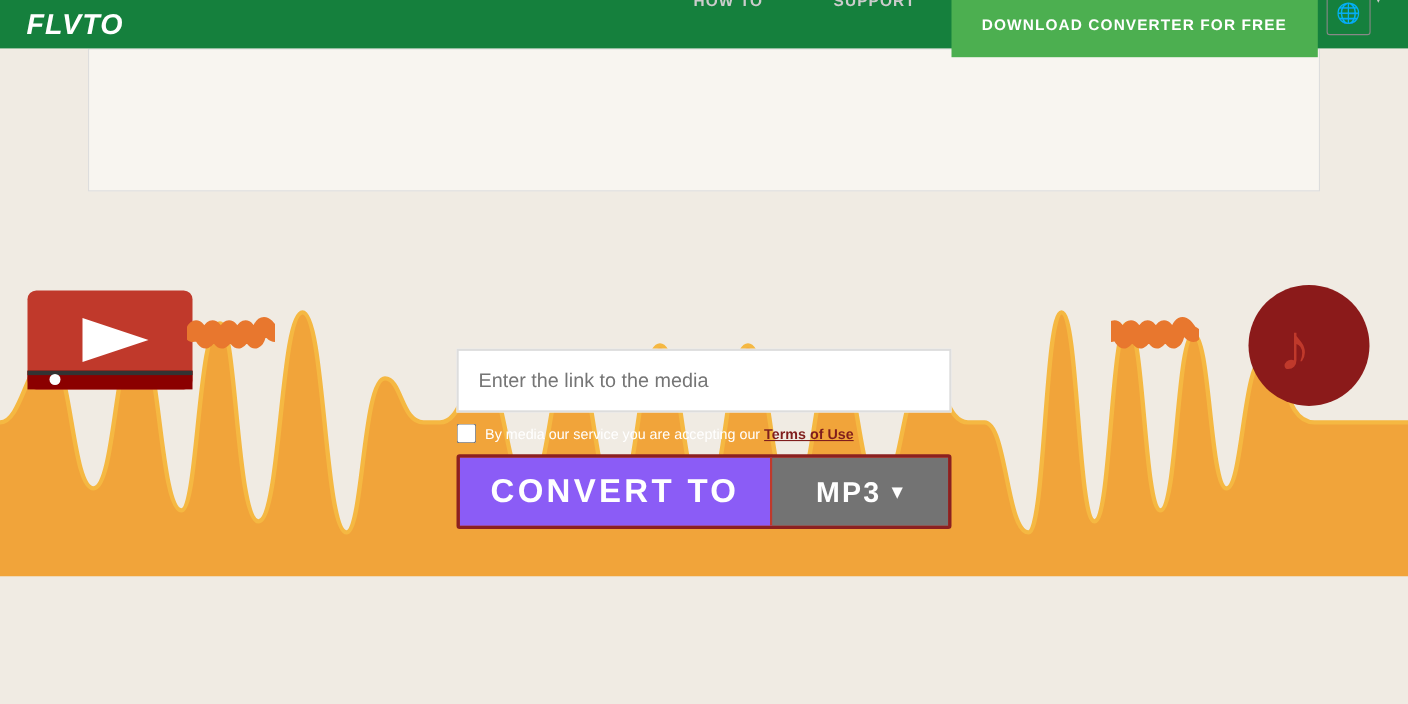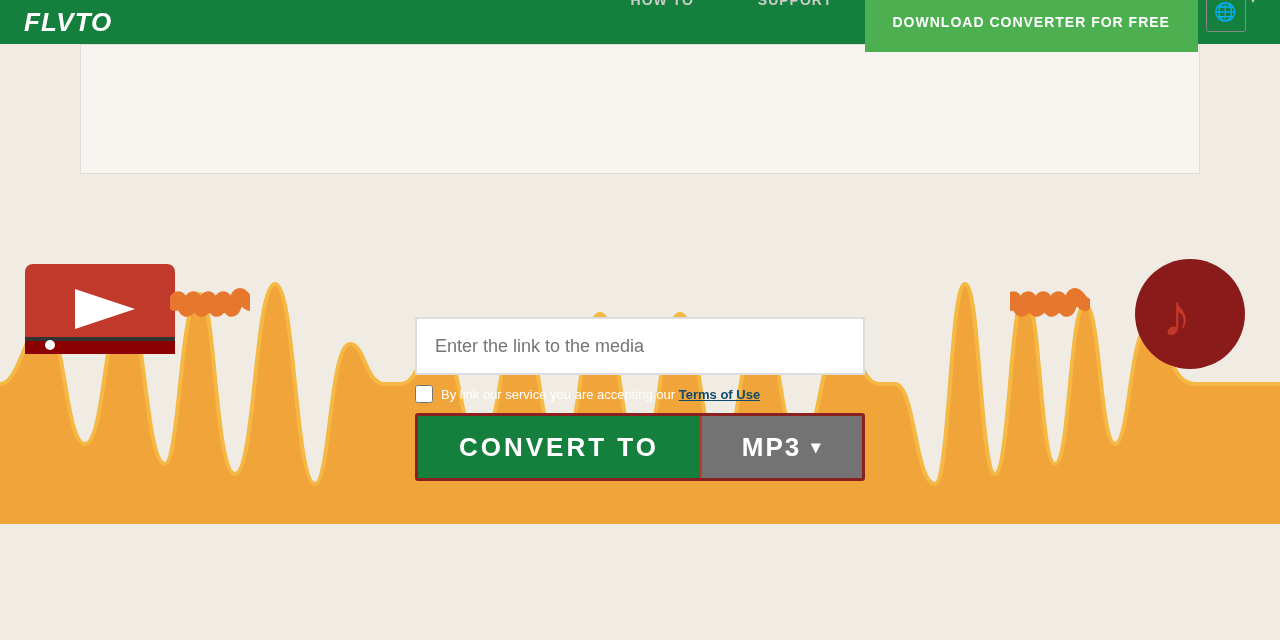--- a/index.html
+++ b/index.html
@@ -154,21 +154,21 @@
       cursor: pointer;
       accent-color: #e8772e;
       flex-shrink: 0;
     }
     .terms-text {
       font-size: 13px;
       color: #fff;
       font-weight: 500;
     }
     .terms-link {
-      color: #0c4a6e;
+      color: #7f1d1d;
       font-weight: 700;
       text-decoration: underline;
     }
 
     
     .convert-btn-wrapper {
       width: 450px;
       height: 68px;
       background: #c0392b;
       border: 3px solid #8b2020;
@@ -176,23 +176,23 @@
       display: flex;
       align-items: stretch;
       overflow: hidden;
       cursor: pointer;
     }
     .convert-label {
       flex: 1;
       display: flex;
       align-items: center;
       justify-content: center;
-      background: #15803d;
+      background: #8b5cf6;
       color: #fff;
-      font-size: 26px;
+      font-size: 30px;
       font-weight: 900;
       letter-spacing: 3px;
       text-transform: uppercase;
       border-right: 2px solid #c0392b;
     }
     .convert-format {
       width: 160px;
       display: flex;
       align-items: center;
       justify-content: center;
@@ -276,21 +276,21 @@
         L 1280,140
       " fill="none" stroke="#f5b842" stroke-width="4"></path>
     </svg>
 
     <div class="center-form">
       <input class="url-input" type="text" placeholder="Enter the link to the media" style="">
 
       <div class="terms-row">
         <input type="checkbox" class="terms-checkbox" style="">
         <span class="terms-text">
-          <span>By link our service you are accepting our </span><a class="terms-link">Terms of Use</a>
+          <span>By media our service you are accepting our </span><a class="terms-link">Terms of Use</a>
         </span>
       </div>
 
       <div class="convert-btn-wrapper">
         <div class="convert-label">CONVERT TO</div>
         <div class="convert-format">
           <span>MP3</span>
           <span class="convert-chevron">▾</span>
         </div>
       </div>

